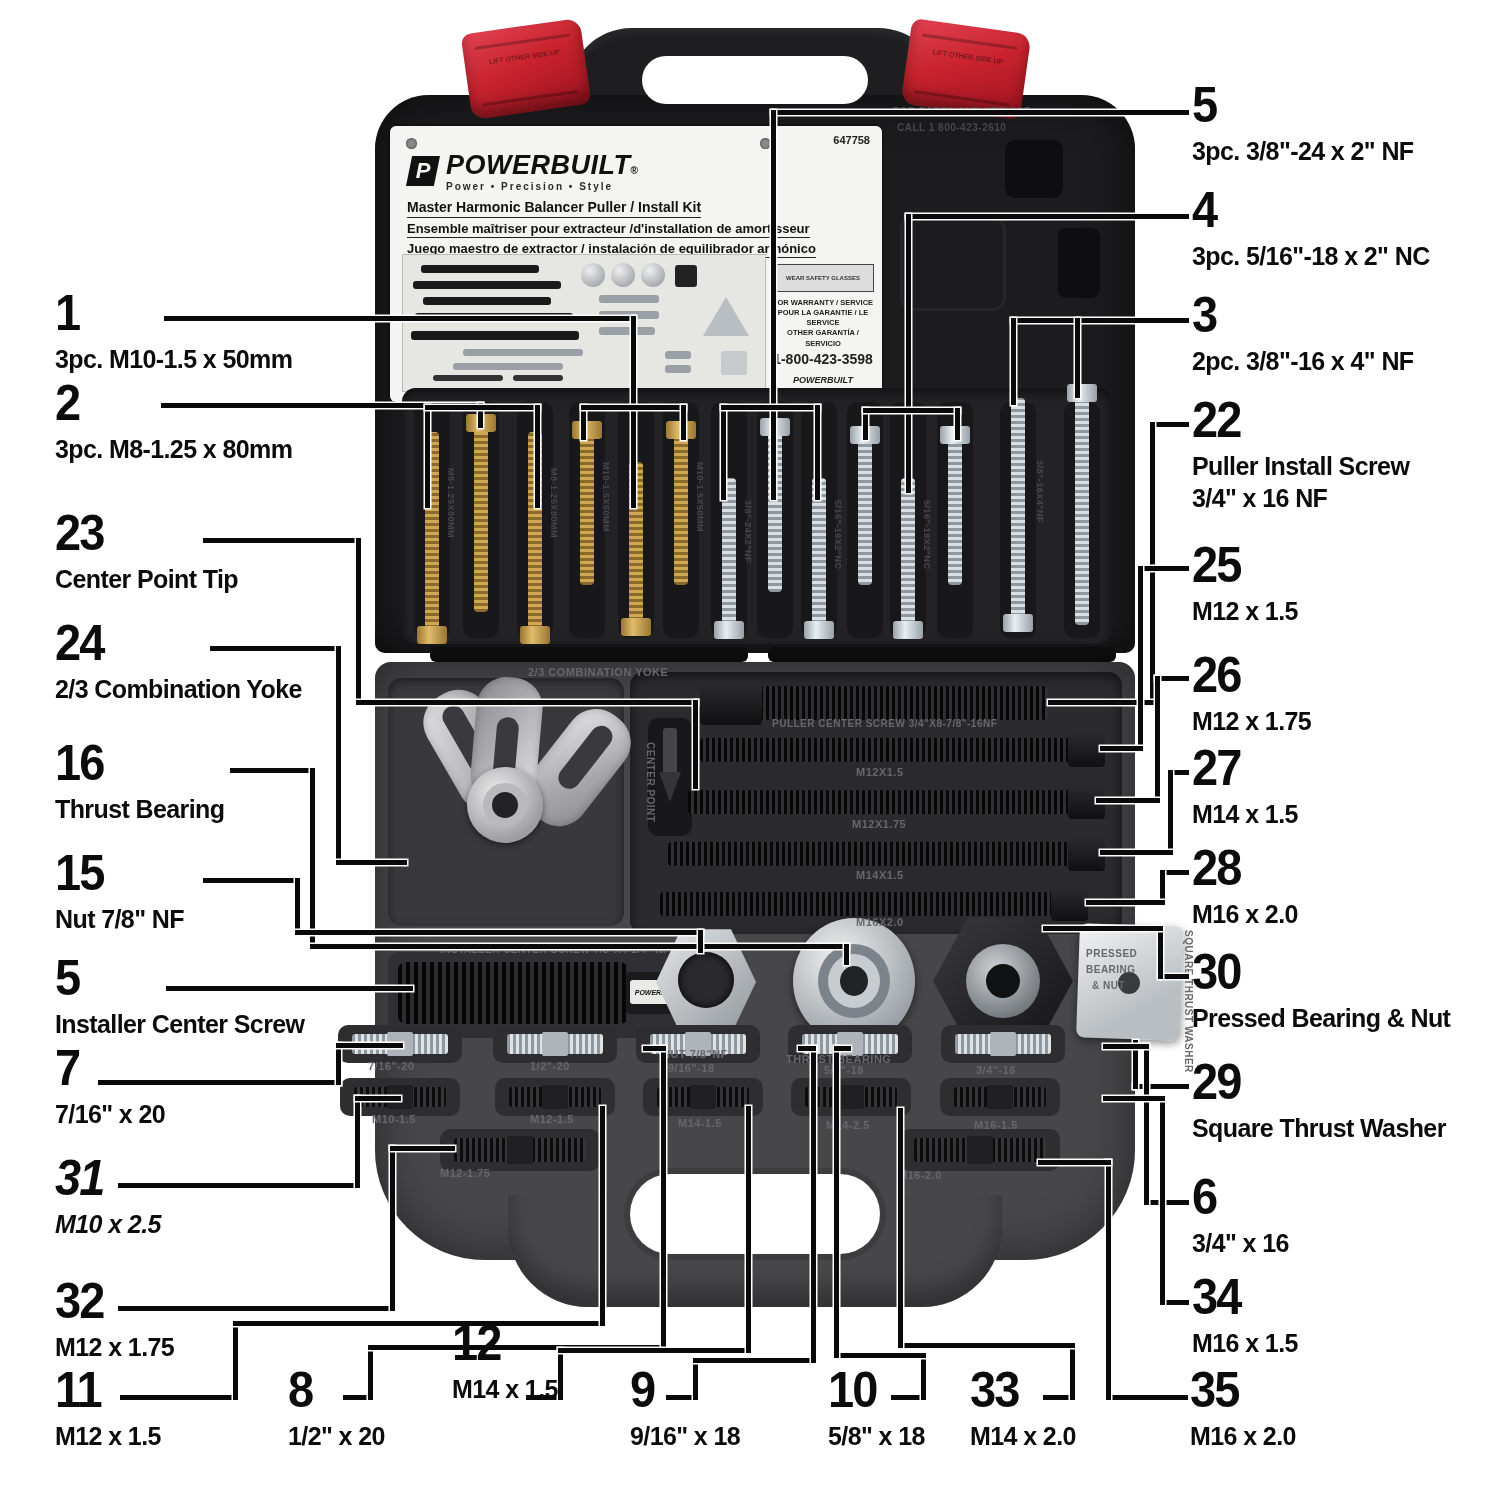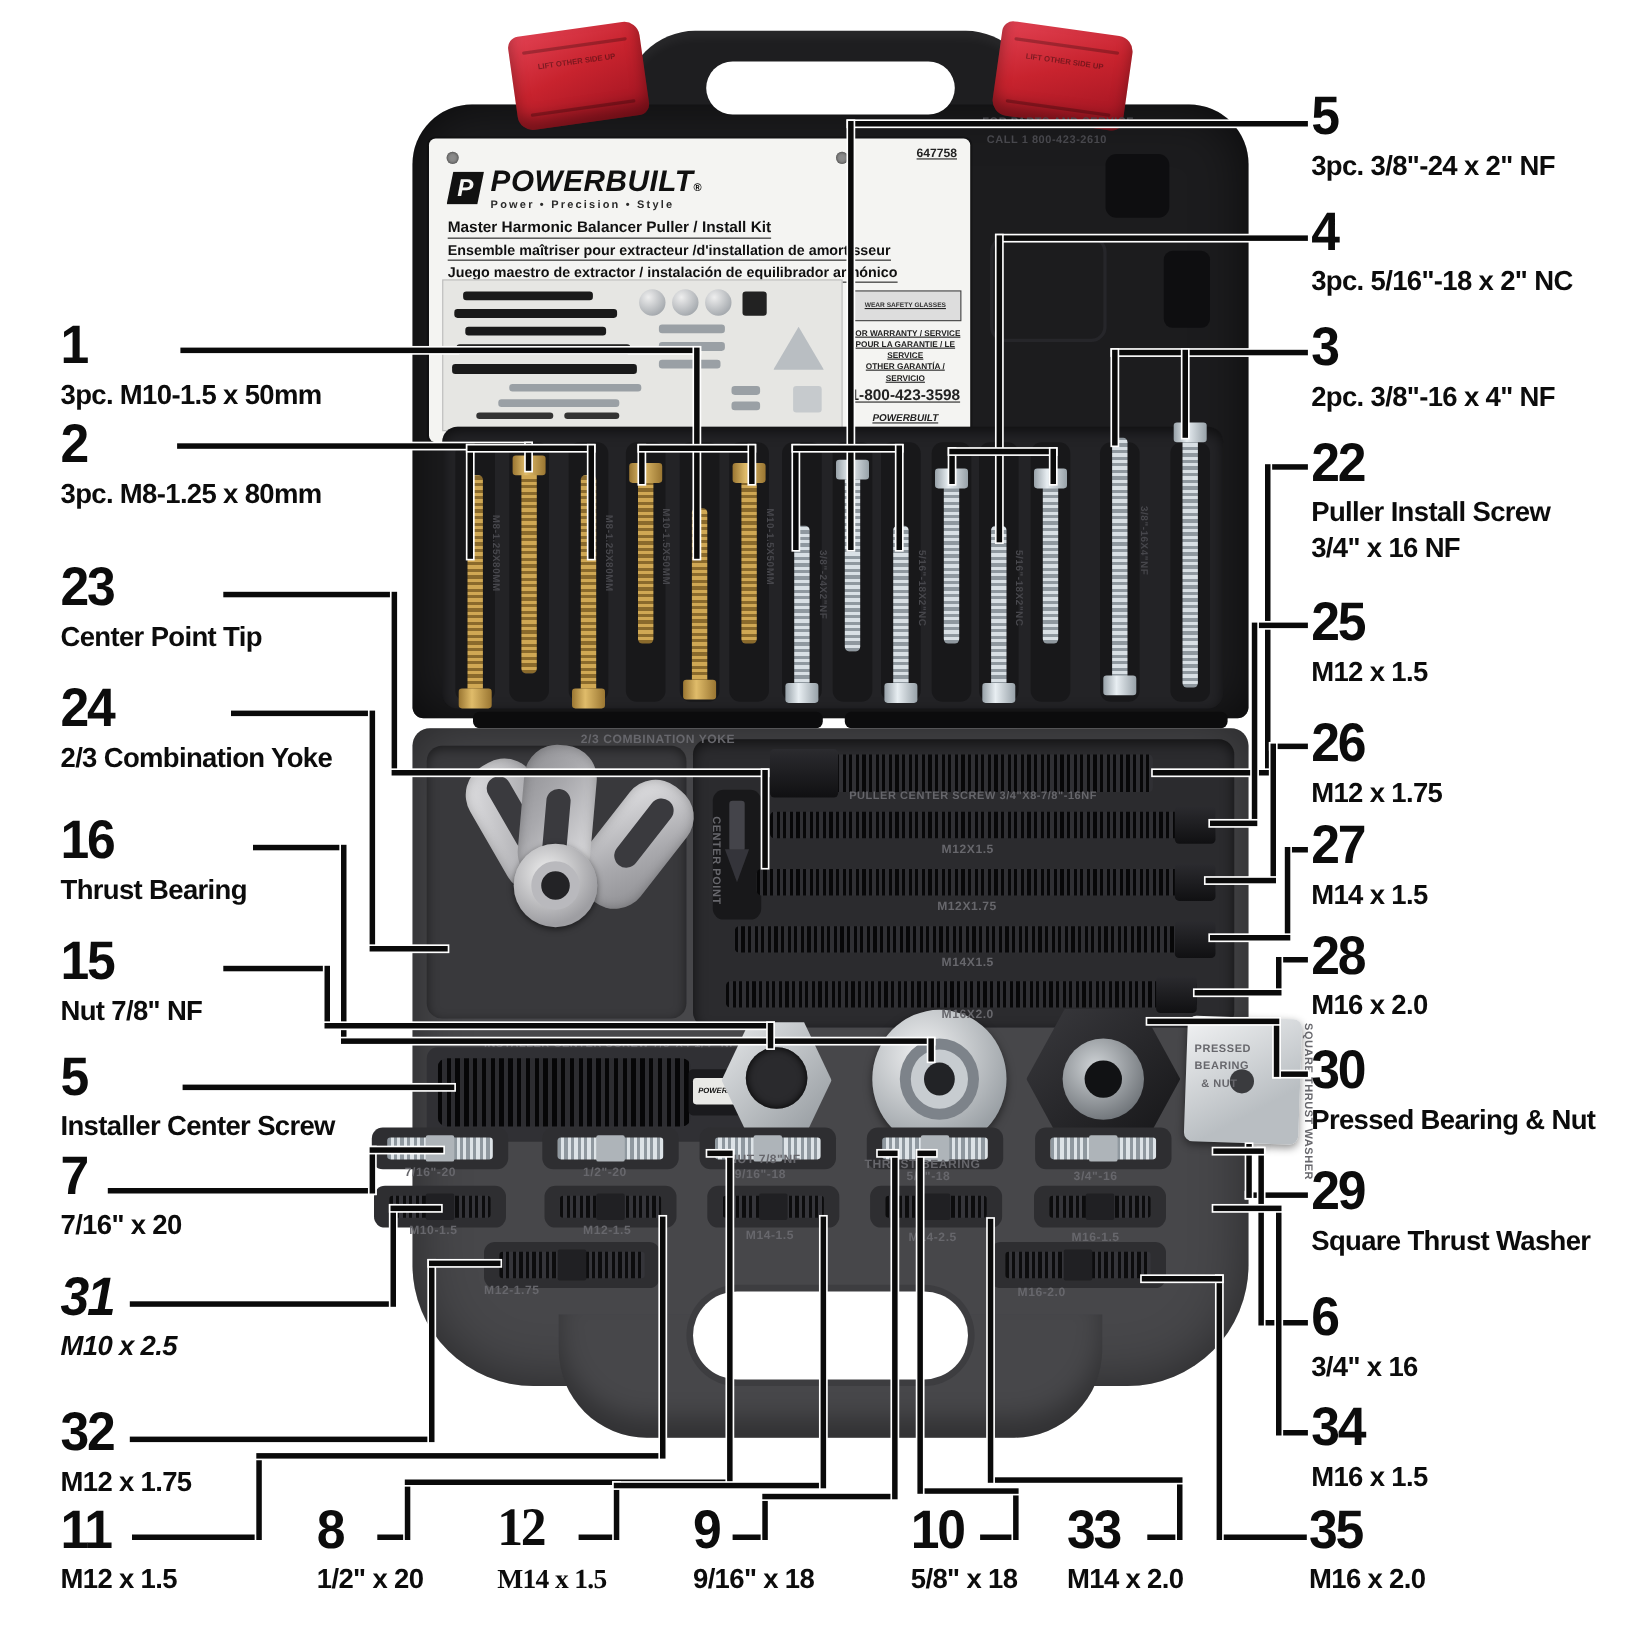--- a/index.html
+++ b/index.html
@@ -33,21 +33,21 @@
   .label-card{left:390px;top:126px;width:492px;height:276px;background:#f4f4f2;border-radius:6px;
               box-shadow:0 0 0 2px rgba(0,0,0,.25);overflow:hidden;}
   .lc-screw{width:11px;height:11px;border-radius:50%;background:#8b8b8b;box-shadow:inset 0 0 3px #333;}
   .brand-hex{width:34px;height:30px;background:#111;clip-path:polygon(18% 0,100% 0,82% 100%,0 100%);
              display:flex;align-items:center;justify-content:center;color:#f4f4f2;font-weight:900;font-size:22px;font-style:italic;}
   .brand-word{font-weight:900;font-style:italic;font-size:27px;letter-spacing:.5px;color:#101010;}
   .brand-tag{font-size:10px;font-weight:700;letter-spacing:2px;color:#2a2a2a;}
   .lc-title{font-weight:700;color:#111;border-bottom:1.5px solid #222;display:inline-block;line-height:1.25;}
   .lc-photo{background:#e6e6e3;border:1px solid #bbb;}
   .ph{position:absolute;border-radius:3px;}
-  .lc-right{font-weight:700;color:#222;text-align:center;text-decoration:underline;}
+  .lc-right{font-weight:700;color:#222;text-align:center;}
   .safety-box{border:1px solid #444;background:#ddd;display:flex;align-items:center;justify-content:center;
               font-size:6px;font-weight:700;color:#333;}
   
   .bolt-shaft{position:absolute;border-radius:4px;}
   .gold-shaft{background:repeating-linear-gradient(0deg,#8a6a2c 0 3px,#d0a854 3px 6px);}
   .zinc-shaft{background:repeating-linear-gradient(0deg,#8f989f 0 3px,#d9e0e5 3px 6px);}
   .bolt-head{position:absolute;border-radius:3px;}
   .gold-head{background:linear-gradient(90deg,#9a7632,#e0bc6a 40%,#9a7632);}
   .zinc-head{background:linear-gradient(90deg,#97a1a8,#e8eef2 40%,#97a1a8);}
   .stud{position:absolute;border-radius:3px;}
@@ -326,21 +326,21 @@
       <div class="molded" style="left: 530px; top: 1060px; font-size: 11px;">1/2"-20</div>
       <div class="molded" style="left: 668px; top: 1062px; font-size: 11px;">9/16"-18</div>
       <div class="molded" style="left: 824px; top: 1064px; font-size: 11px;">5/8"-18</div>
       <div class="molded" style="left: 976px; top: 1064px; font-size: 11px;">3/4"-16</div>
       <div class="molded" style="left: 372px; top: 1113px; font-size: 11px;">M10-1.5</div>
       <div class="molded" style="left: 530px; top: 1113px; font-size: 11px;">M12-1.5</div>
       <div class="molded" style="left: 678px; top: 1117px; font-size: 11px;">M14-1.5</div>
       <div class="molded" style="left: 826px; top: 1119px; font-size: 11px;">M14-2.5</div>
       <div class="molded" style="left: 974px; top: 1119px; font-size: 11px;">M16-1.5</div>
       <div class="molded" style="left: 440px; top: 1167px; font-size: 11px;">M12-1.75</div>
-      <div class="molded" style="left: 898px; top: 1169px; font-size: 11px; padding-left: 27px;">M16-2.0</div>
+      <div class="molded" style="left: 898px; top: 1169px; font-size: 11px;">M16-2.0</div>
       <div class="molded dim" style="left: 893px; top: 106px; font-size: 10px;">FOR PARTS AND SERVICE</div>
       <div class="molded dim" style="left: 897px; top: 122px; font-size: 10px;">CALL 1 800-423-2610</div>
     </div>
 
   <div id="lineLayer">
       <div class="seg" style="left: 163.5px; top: 315.5px; width: 472px; height: 5px;"></div>
       <div class="seg" style="left: 630.5px; top: 315.5px; width: 5px; height: 192px;"></div>
       <div class="seg" style="left: 580.5px; top: 404.5px; width: 5px; height: 35px;"></div>
       <div class="seg" style="left: 580.5px; top: 404.5px; width: 105px; height: 5px;"></div>
       <div class="seg" style="left: 680.5px; top: 404.5px; width: 5px; height: 35px;"></div>
@@ -486,21 +486,21 @@
         <div class="co-text">M12 x 1.75</div>
       </div>
       <div class="callout" style="left: 55px; top: 1365px;">
         <span class="co-num">11</span>
         <div class="co-text">M12 x 1.5</div>
       </div>
       <div class="callout" style="left: 288px; top: 1365px;">
         <span class="co-num">8</span>
         <div class="co-text">1/2" x 20</div>
       </div>
-      <div class="callout" style="left: 452px; top: 1365px; font-family: Liberation Serif, serif;">
+      <div class="callout" style="left: 452px; top: 1318px;">
         <span class="co-num">12</span>
         <div class="co-text">M14 x 1.5</div>
       </div>
       <div class="callout" style="left: 630px; top: 1365px;">
         <span class="co-num">9</span>
         <div class="co-text">9/16" x 18</div>
       </div>
       <div class="callout" style="left: 828px; top: 1365px;">
         <span class="co-num">10</span>
         <div class="co-text">5/8" x 18</div>

